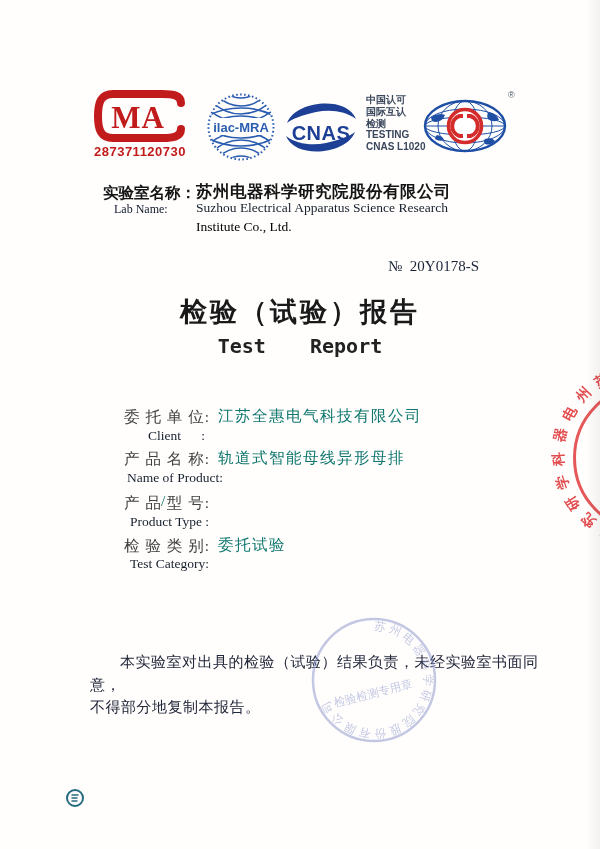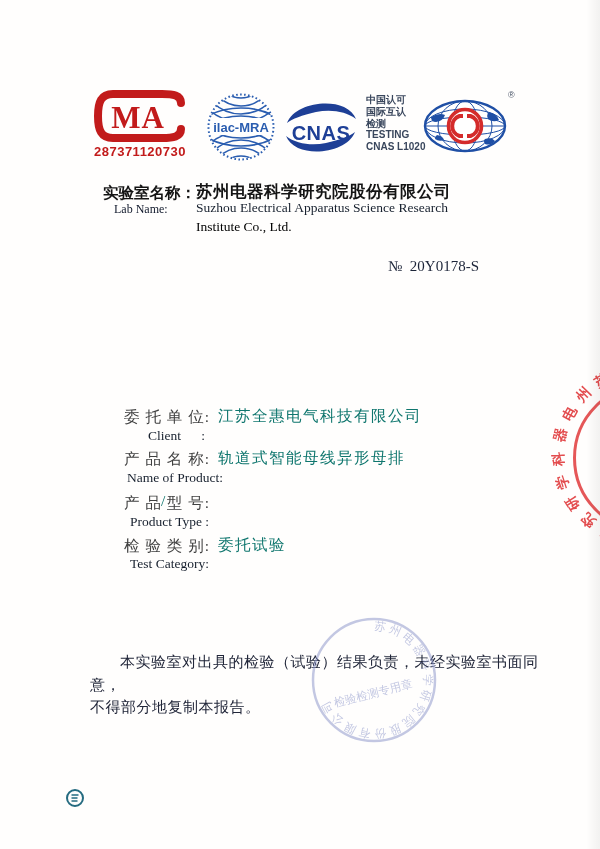--- a/index.html
+++ b/index.html
@@ -137,20 +137,22 @@
   <div class="abs regmark noi">®</div>
 
   <div class="abs lab-zh-label noi">实验室名称：</div>
   <div class="abs lab-zh-name noi">苏州电器科学研究院股份有限公司</div>
   <div class="abs lab-en-label noi">Lab Name:</div>
   <div class="abs lab-en1 noi">Suzhou Electrical Apparatus Science Research</div>
   <div class="abs lab-en2 noi">Institute Co., Ltd.</div>
 
   <div class="abs report-no noi">№  20Y0178-S</div>
 
+  <div class="abs title-zh noi">检验（试验）报告</div>
+  <div class="abs title-en noi">Test  Report</div>
 
   <div class="abs f-zh noi" style="left:124px;top:407px;">委 托 单 位:</div>
   <div class="abs f-val noi" style="left:218px;top:406px;">江苏全惠电气科技有限公司</div>
   <div class="abs f-en noi" style="left:148px;top:428px;">Client      :</div>
 
   <div class="abs f-zh noi" style="left:124px;top:449px;">产 品 名 称:</div>
   <div class="abs f-val noi" style="left:218px;top:448px;">轨道式智能母线异形母排</div>
   <div class="abs f-en noi" style="left:127px;top:470px;">Name of Product:</div>
 
   <div class="abs f-zh noi" style="left:124px;top:493px;">产 品 型 号:</div>

